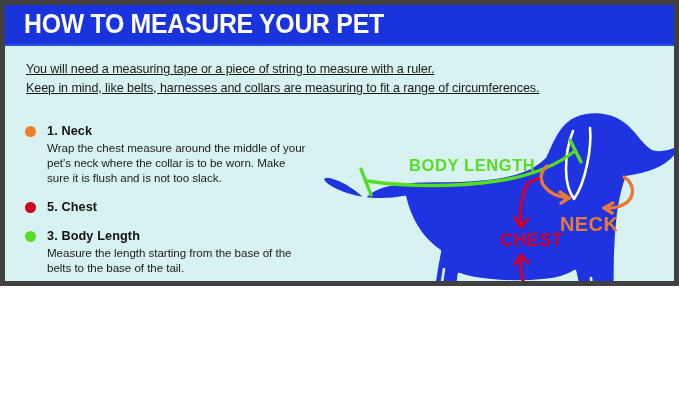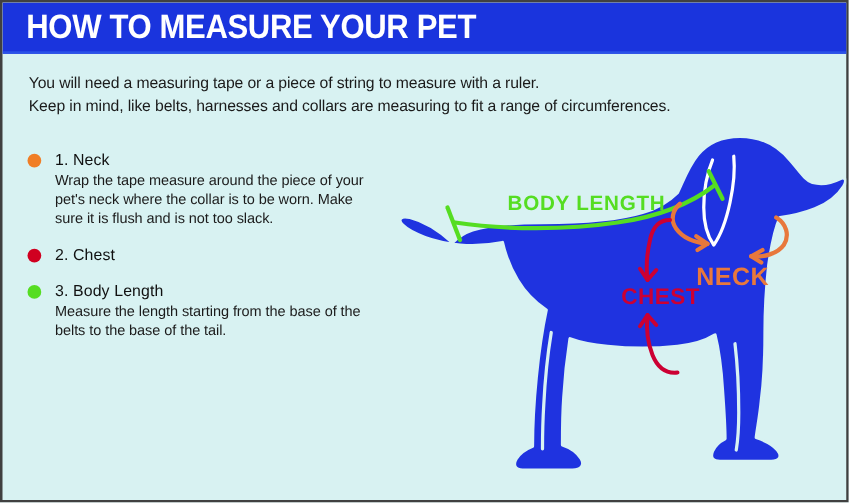--- a/index.html
+++ b/index.html
@@ -6,24 +6,24 @@
     margin: 0;
     padding: 0;
     background: #ffffff;
   }
   body {
     font-family: "Liberation Sans", sans-serif;
   }
   #infographic {
     position: relative;
     width: 679px;
-    height: 402px;
+    height: 286px;
     background: #d8f2f2;
     box-sizing: border-box;
-    border: 2px solid #404040;
+    border: 5px solid #404040;
     overflow: hidden;
   }
   
   #header-bar {
     position: absolute;
     left: 0;
     top: 0;
     width: 679px;
     height: 39px;
     background: #1a34dd;
@@ -46,20 +46,21 @@
   
   #intro {
     position: absolute;
     left: 21px;
     top: 55px;
     width: 640px;
     font-size: 12.6px;
     color: #1b1b1b;
     line-height: 18.5px;
     letter-spacing: -0.1px;
+    text-decoration: underline;
   }
   #intro div { white-space: nowrap; }
   
   #measure-list {
     position: absolute;
     left: 17px;
     top: 118px;
     width: 285px;
   }
   .measure-item {
@@ -70,21 +71,21 @@
   .measure-bullet {
     position: absolute;
     left: 3px;
     top: 3px;
     width: 11px;
     height: 11px;
     border-radius: 50%;
   }
   .measure-title {
     font-size: 12.7px;
-    font-weight: normal;
+    font-weight: bold;
     color: #111111;
     line-height: 16px;
     letter-spacing: 0.1px;
   }
   .measure-desc {
     font-size: 11.6px;
     color: #1b1b1b;
     line-height: 15.2px;
     margin-top: 1px;
     letter-spacing: -0.05px;
@@ -111,26 +112,26 @@
   <div id="intro">
     <div>You will need a measuring tape or a piece of string to measure with a ruler.</div>
     <div>Keep in mind, like belts, harnesses and collars are measuring to fit a range of circumferences.</div>
   </div>
 
   <div id="measure-list">
 
     <div class="measure-item">
       <span class="measure-bullet" style="background:#f07e26"></span>
       <div class="measure-title">1. Neck</div>
-      <div class="measure-desc">Wrap the tape measure around the piece of your pet's neck where the collar is to be worn. Make sure it is flush and is not too slack.</div>
+      <div class="measure-desc">Wrap the chest measure around the middle of your pet's neck where the collar is to be worn. Make sure it is flush and is not too slack.</div>
     </div>
 
     <div class="measure-item">
       <span class="measure-bullet" style="background:#d00020"></span>
-      <div class="measure-title">2. Chest</div>
+      <div class="measure-title">5. Chest</div>
     </div>
 
     <div class="measure-item">
       <span class="measure-bullet" style="background:#55dd22"></span>
       <div class="measure-title">3. Body Length</div>
       <div class="measure-desc">Measure the length starting from the base of the belts to the base of the tail.</div>
     </div>
 
   </div>
 

